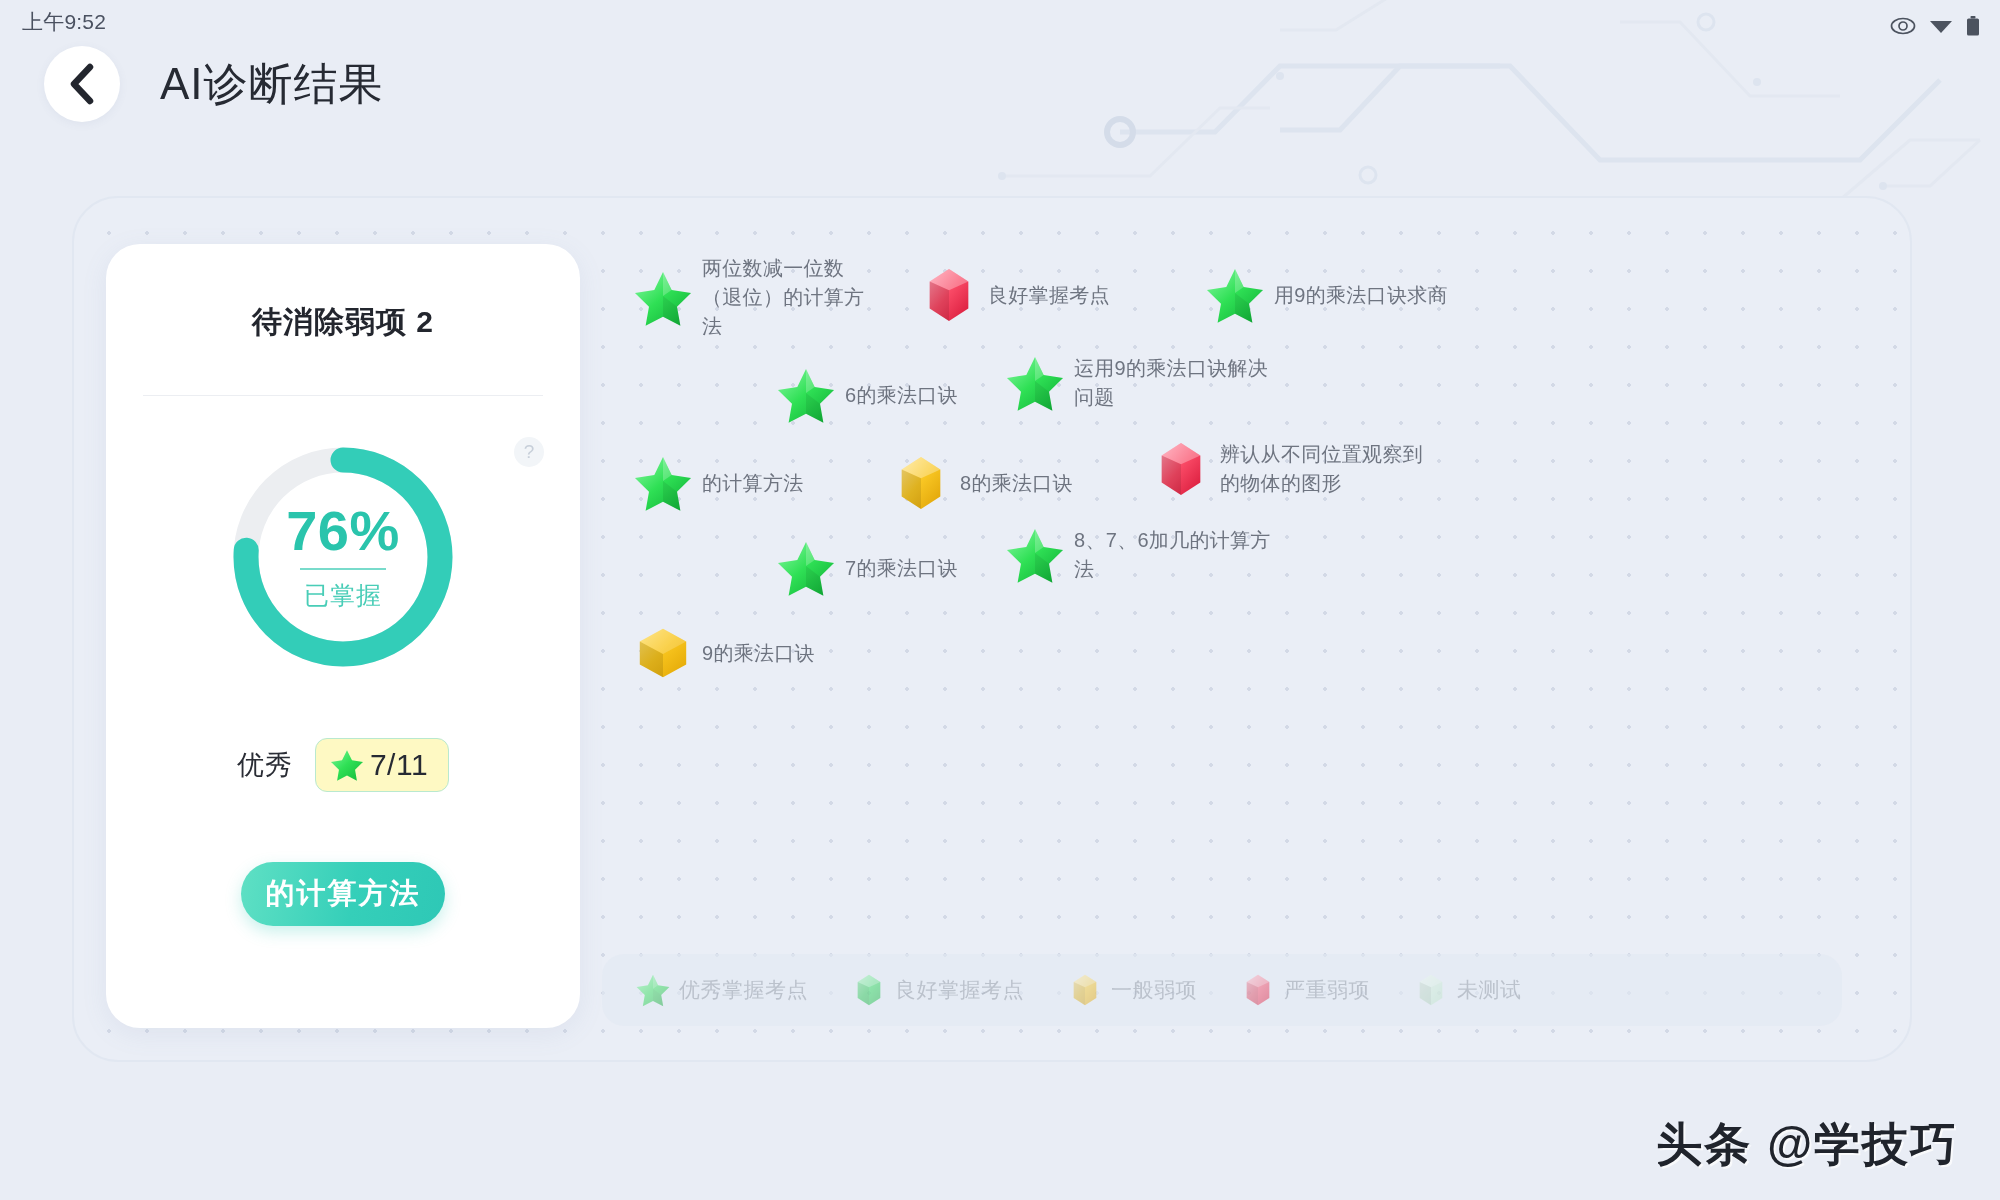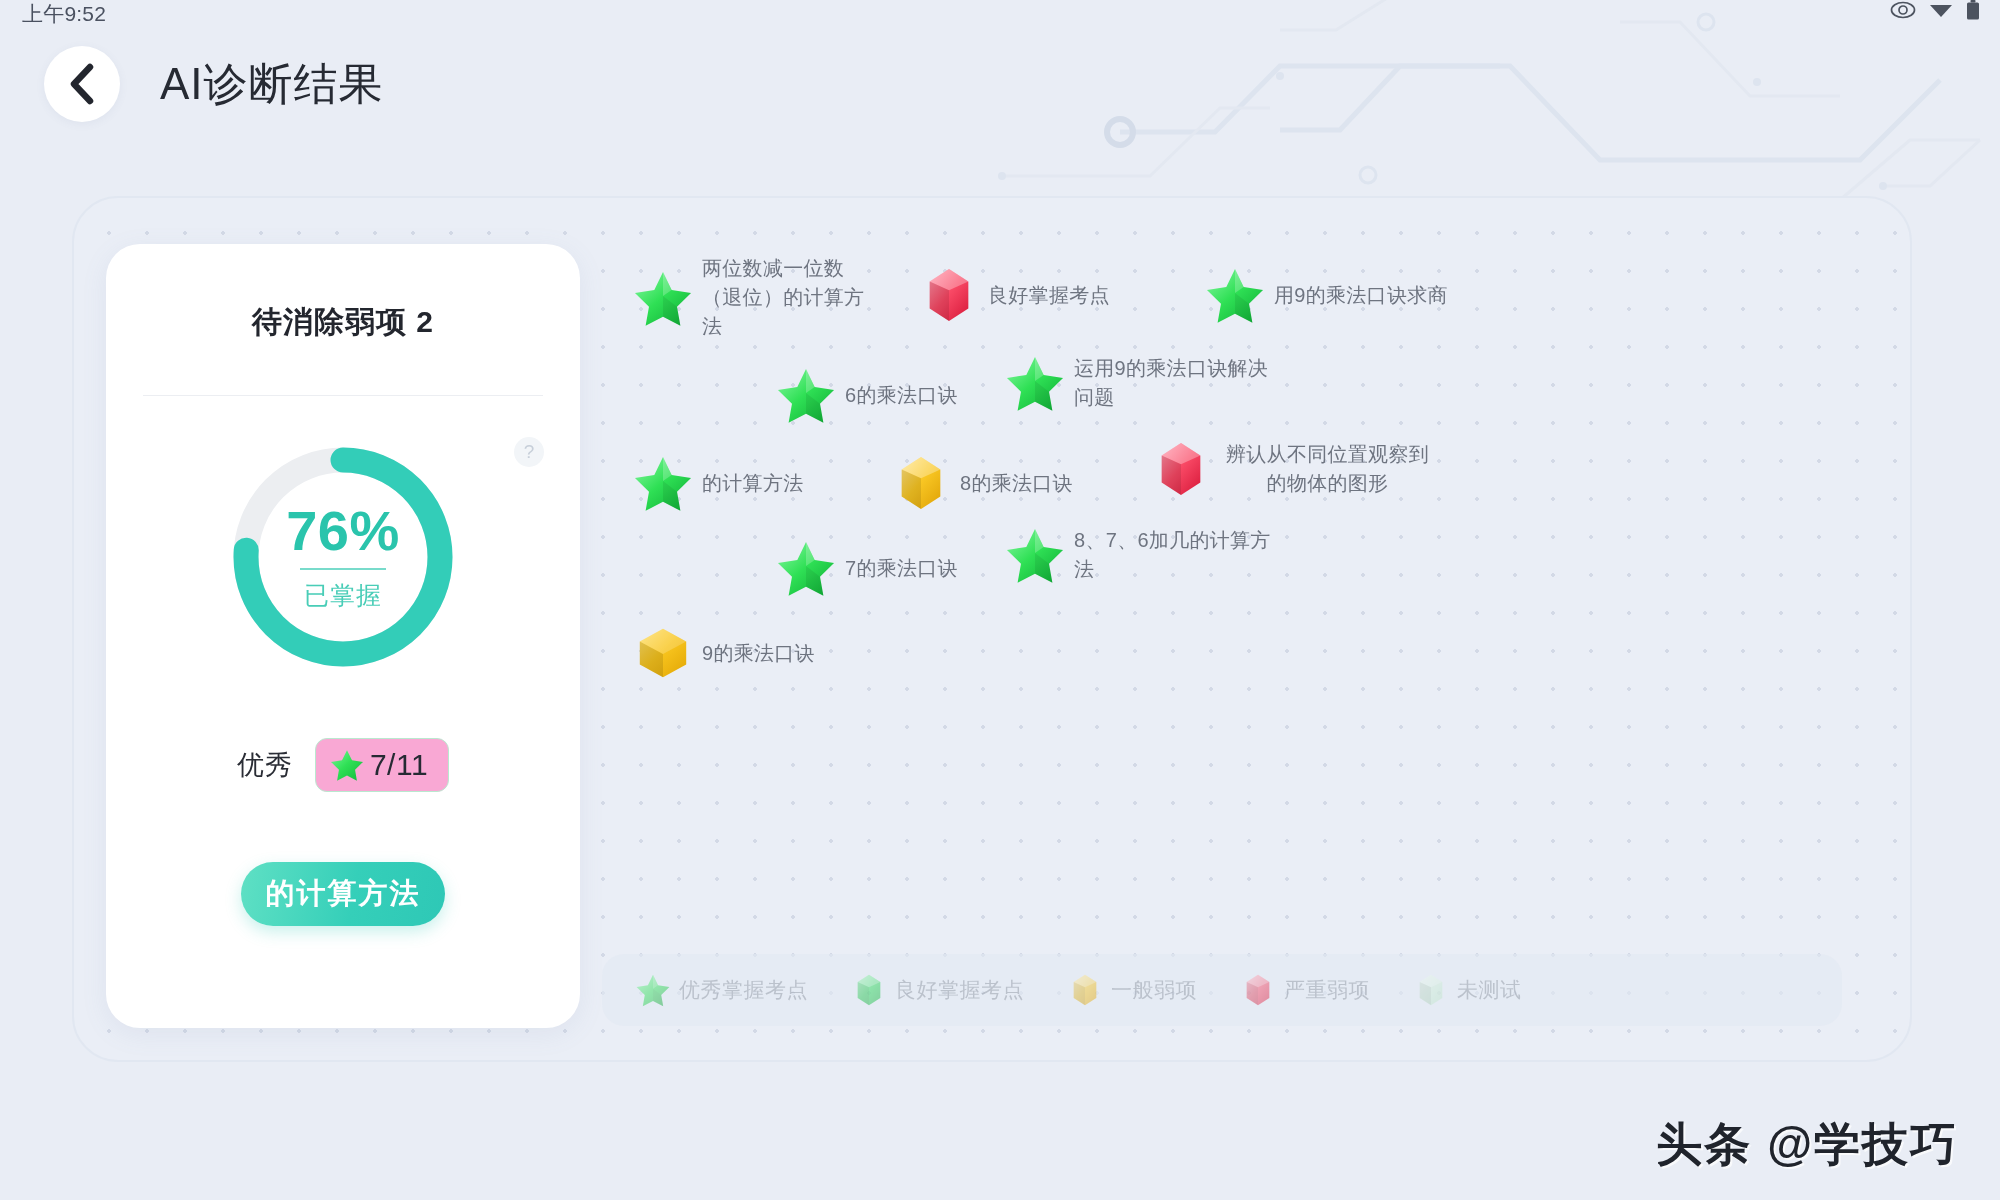--- a/index.html
+++ b/index.html
@@ -16,21 +16,21 @@
     position: relative;
   }
 
   
   .statusbar {
     position: absolute;
     top: 0; left: 0;
     width: 2000px;
     height: 36px;
     display: flex;
-    align-items: flex-start;
+    align-items: flex-end;
     justify-content: space-between;
     padding: 0 20px 0 22px;
     z-index: 40;
   }
   .status-time {
     font-size: 21px;
     color: #4a5160;
     letter-spacing: .2px;
   }
   .status-icons {
@@ -182,21 +182,21 @@
   }
   .score-label {
     font-size: 27px;
     color: #2a2d35;
     letter-spacing: 1px;
   }
   .score-badge {
     display: flex;
     align-items: center;
     gap: 6px;
-    background: #f9a8d4;
+    background: #fef9c3;
     border: 1.5px solid #b9e9cf;
     border-radius: 12px;
     padding: 9px 20px 9px 14px;
   }
   .score-badge .star-ic { width: 34px; height: 34px; }
   .score-text {
     font-size: 30px;
     color: #262a33;
     letter-spacing: .5px;
   }
@@ -243,21 +243,21 @@
   }
   .kp-icon svg { display: block; width: 100%; height: 100%; }
   .kp-label {
     font-size: 20px;
     color: #6e7480;
     line-height: 1.45;
     letter-spacing: .3px;
   }
   .kp-label.w1 { width: 170px; }
   .kp-label.w2 { width: 200px; }
-  .kp-label.w3 { width: 215px; text-align: center; }
+  .kp-label.w3 { width: 215px; }
   .kp-label.auto { white-space: nowrap; }
 
   
   .legend {
     position: absolute;
     left: 528px;
     bottom: 34px;
     width: 1240px;
     height: 72px;
     border-radius: 22px;

